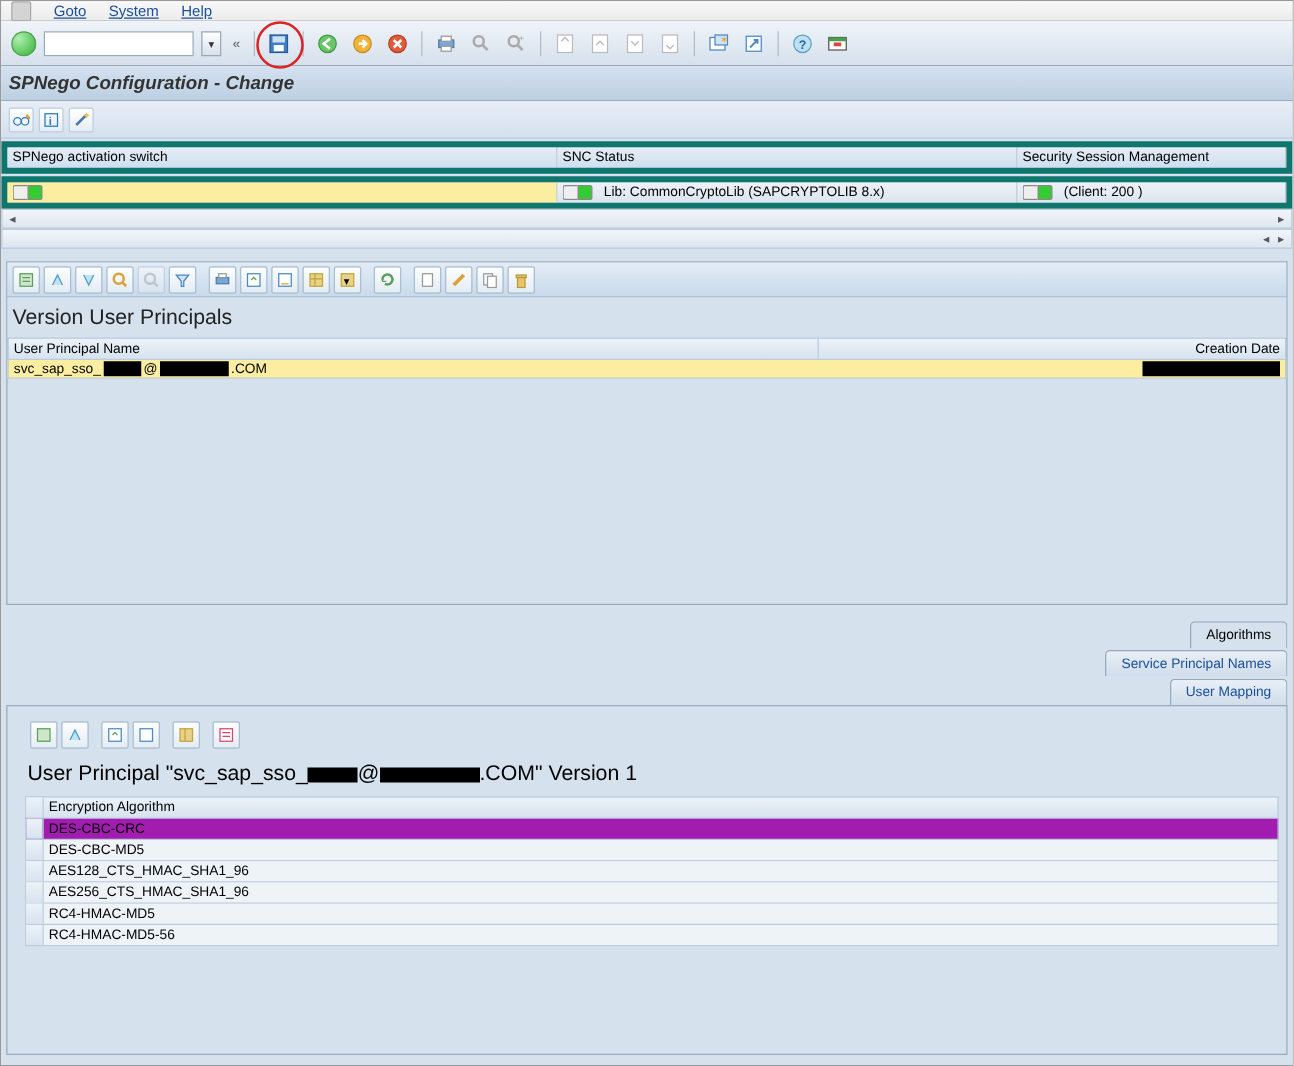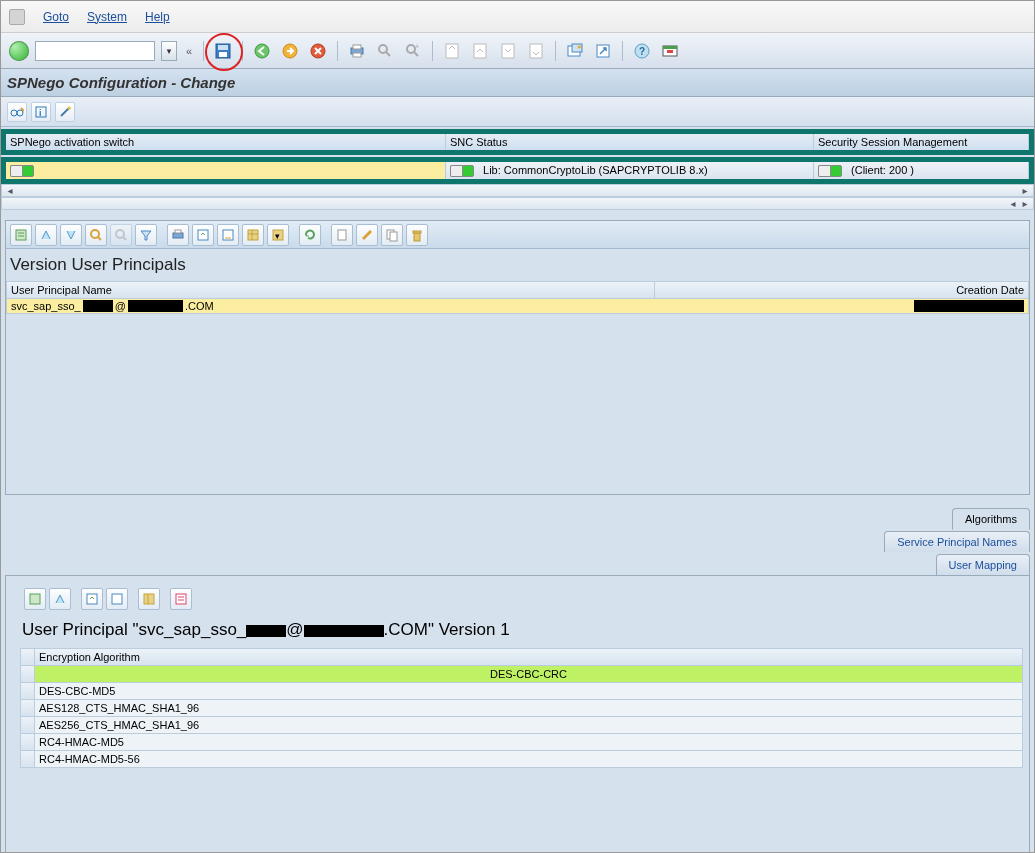--- a/index.html
+++ b/index.html
@@ -1,20 +1,20 @@
 <!DOCTYPE html>
 <html><head>
 <meta charset="utf-8">
 <style>
   * { box-sizing: border-box; margin: 0; padding: 0; }
   body { font-family: Arial, sans-serif; font-size: 11px; background: #fff; color: #000; }
   .window { width: 1035px; height: 853px; border: 1px solid #999; background: #fff; display: flex; flex-direction: column; }
 
   
-  .menubar { height: 32px; background: linear-gradient(#f8f8f8,#ececec); border-bottom: 1px solid #ccc; display:flex; align-items:center; padding-left:8px; gap:18px; }
+  .menubar { height: 16px; background: linear-gradient(#f8f8f8,#ececec); border-bottom: 1px solid #ccc; display:flex; align-items:center; padding-left:8px; gap:18px; }
   .menubar .sys-icon { width:16px; height:16px; background:#d4d4d4; border:1px solid #aaa; border-radius:2px; }
   .menubar a { color:#1a4f9c; text-decoration: underline; font-size:12px; }
 
   
   .toolbar { height: 36px; background: linear-gradient(#f0f4f9,#d6e0ec); border-bottom: 1px solid #9ab; display:flex; align-items:center; gap:6px; padding:0 8px; }
   .ok-icon { width:20px; height:20px; border-radius:50%; background: radial-gradient(circle at 30% 30%, #aef0ae, #2aae2a); box-shadow:0 0 0 1px #5a9a5a inset; }
   .combo { width:120px; height:20px; border:1px solid #9ab; background:#fff; }
   .combo-btn { width:16px; height:20px; border:1px solid #9ab; background:linear-gradient(#fff,#d8e0ea); display:flex; align-items:center; justify-content:center; }
   .combo-btn::after{content:"▾"; font-size:9px; color:#334;}
   .chev { width:12px; display:flex; align-items:center; justify-content:center; color:#556; }
@@ -73,21 +73,21 @@
   .tabpane { border:1px solid #9ab; background:#d5e1ed; padding:10px 6px 6px 6px; min-height:280px;}
 
   .algo-toolbar { display:flex; gap:3px; margin:2px 0 6px 12px;}
   .algo-title { font-size:17px; padding:4px 0 8px 10px;}
   .algo-title .redact{ vertical-align:middle;}
   .algo-table { margin-left:8px; }
   .algo-hdr { display:flex; background:linear-gradient(#ecf2f8,#d7e3ef); border:1px solid #bcd; }
   .algo-hdr .sel{ width:14px; border-right:1px solid #bcd; background:linear-gradient(#ecf2f8,#d7e3ef);}
   .algo-hdr .col{ flex:1; padding:2px 4px; font-size:11px;}
   .algo-row { display:flex; border:1px solid #bcd; border-top:none; background:#eef3f8; font-size:11px;}
-  .algo-row.hl{ background:#bef264;text-align:center;}
+  .algo-row.hl{ background:#a21caf;}
   .algo-row .sel{ width:14px; border-right:1px solid #bcd; background:linear-gradient(#ecf2f8,#d7e3ef);}
   .algo-row .col{ flex:1; padding:2px 4px;}
 </style>
 </head>
 <body>
 
 <div class="window">
 
   <div class="menubar">
     <span class="sys-icon"></span>

